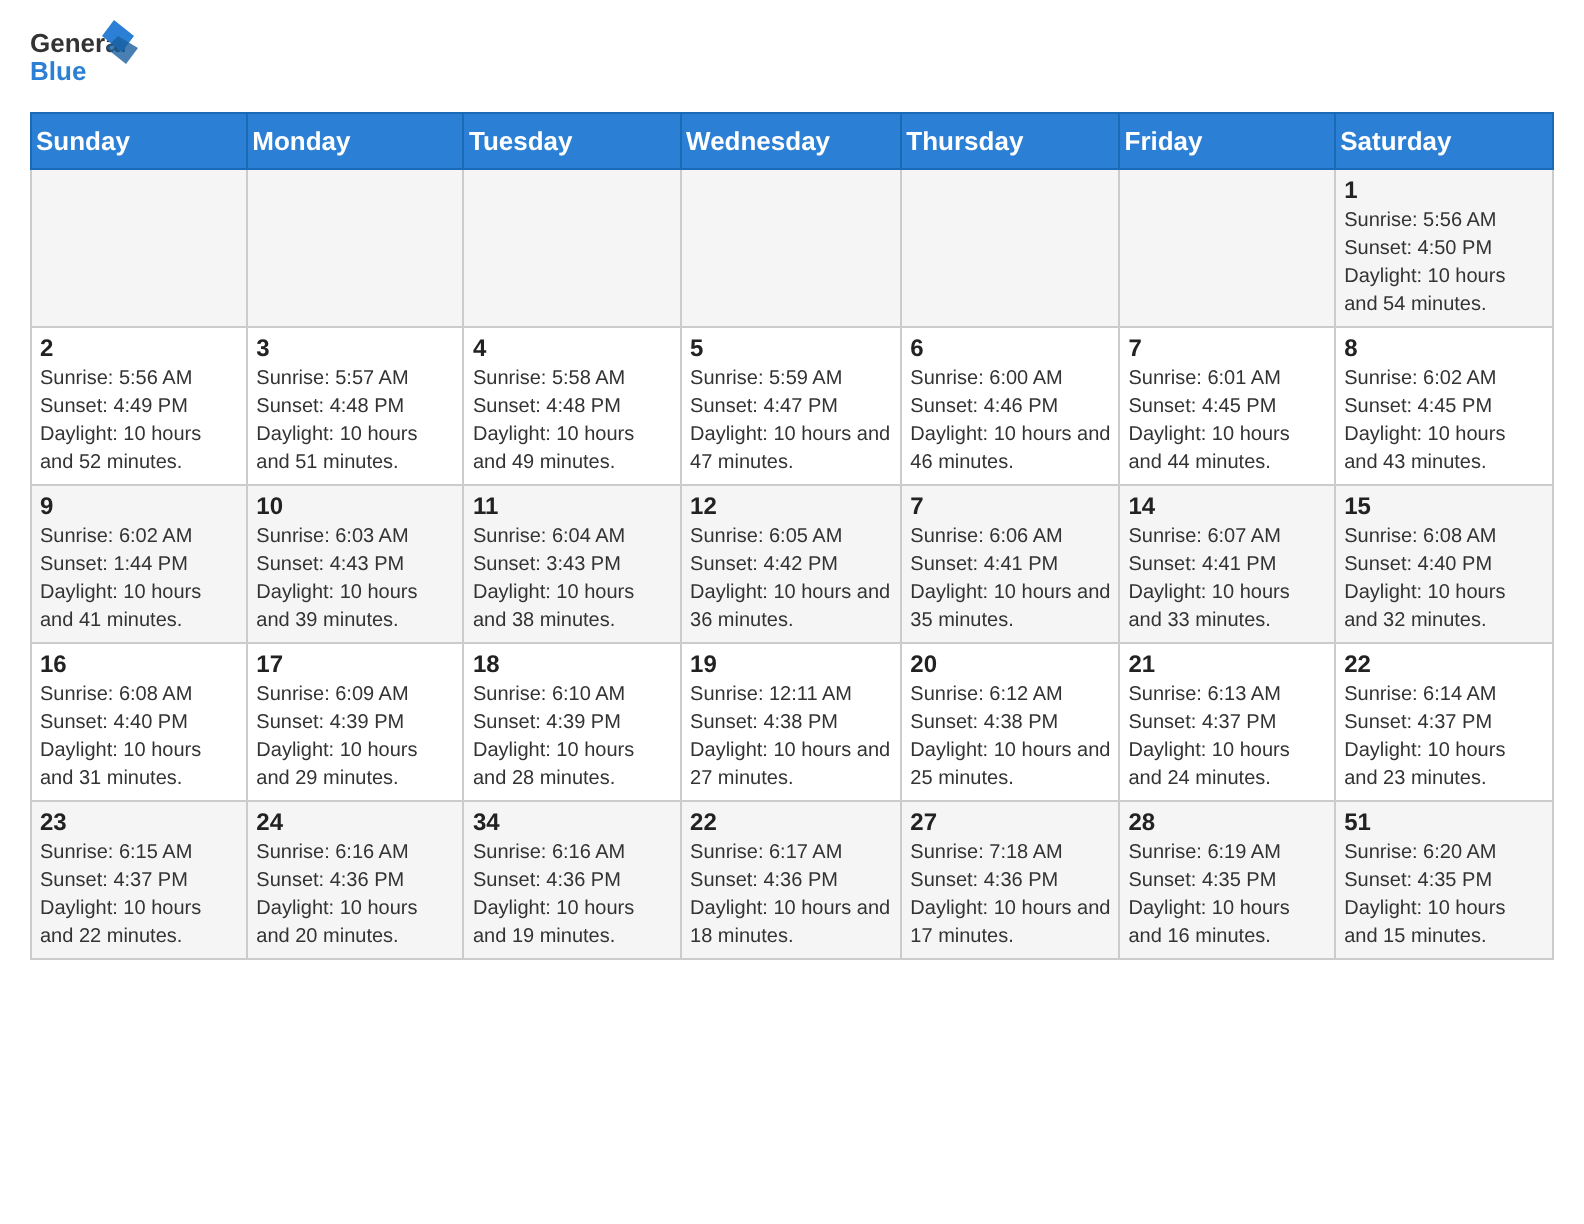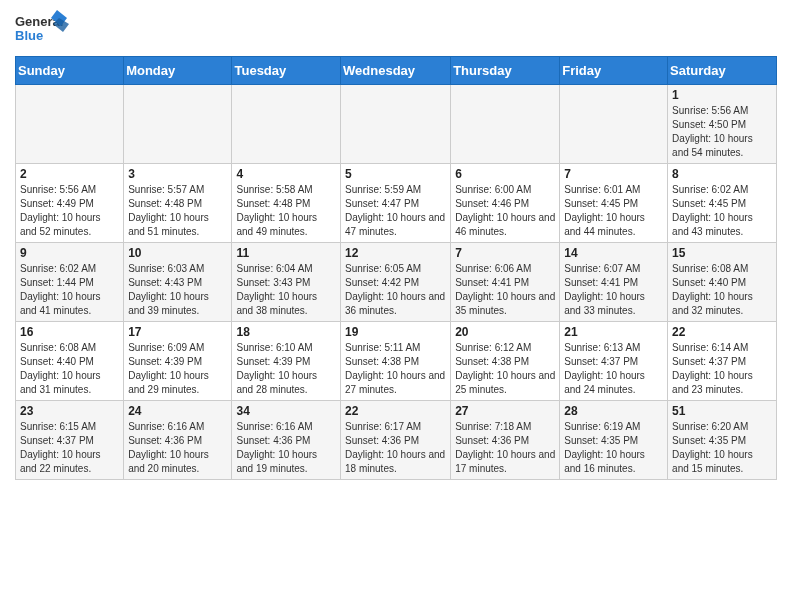--- a/index.html
+++ b/index.html
@@ -244,21 +244,21 @@
         </td>
         <td>
           <span class="day-number">18</span>
           <div class="day-info">Sunrise: 6:10 AM
 Sunset: 4:39 PM
 Daylight: 10 hours
 and 28 minutes.</div>
         </td>
         <td>
           <span class="day-number">19</span>
-          <div class="day-info">Sunrise: 5:11 AM
+          <div class="day-info">Sunrise: 12:11 AM
 Sunset: 4:38 PM
 Daylight: 10 hours
 and 27 minutes.</div>
         </td>
         <td>
           <span class="day-number">20</span>
           <div class="day-info">Sunrise: 6:12 AM
 Sunset: 4:38 PM
 Daylight: 10 hours
 and 25 minutes.</div>

